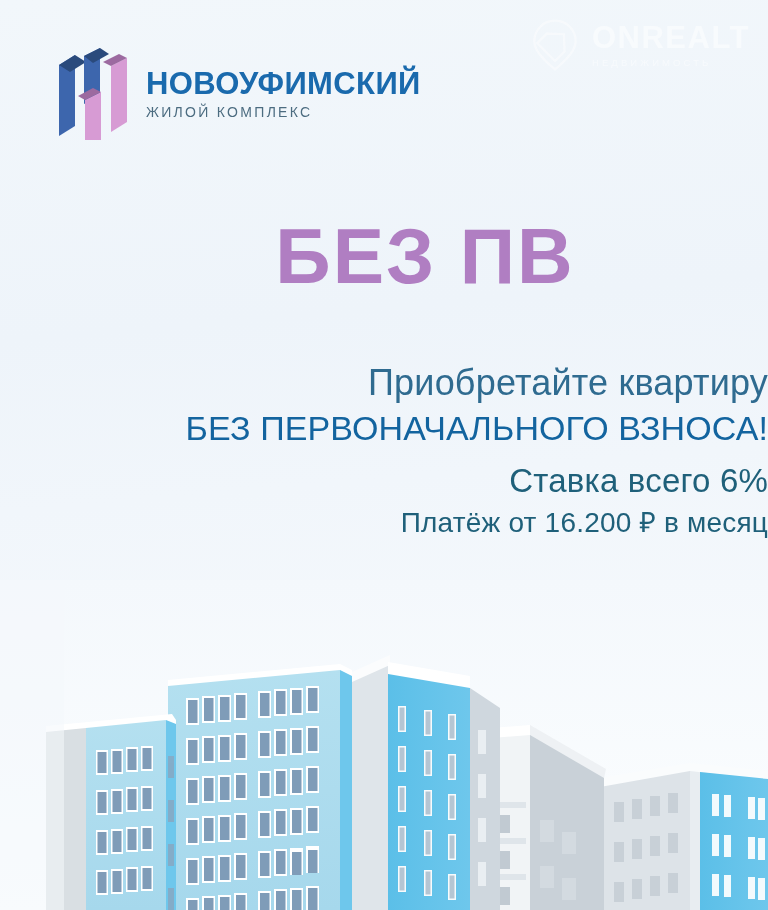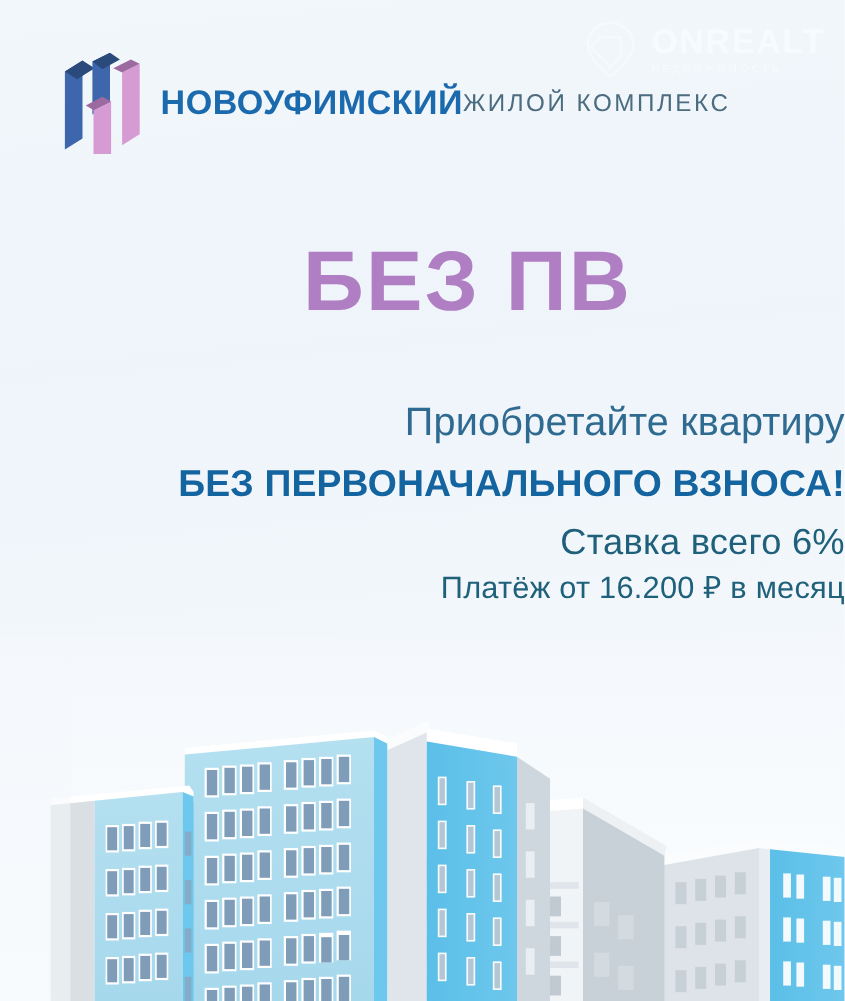--- a/index.html
+++ b/index.html
@@ -49,30 +49,30 @@
   
   .brand {
     position: absolute;
     left: 57px;
     top: 48px;
     display: flex;
     align-items: center;
     gap: 15px;
   }
   .brand-mark { width: 74px; height: 92px; flex: 0 0 auto; display: block; }
-  .brand-words { display: flex; flex-direction: row; }
+  .brand-words { display: flex; flex-direction: column; }
   .brand-name {
     font-size: 31px;
     font-weight: bold;
     color: #1a6aad;
     letter-spacing: 0.4px;
     line-height: 1.05;
   }
   .brand-sub {
-    font-size: 22px;
+    font-size: 14px;
     color: #4c6c80;
     letter-spacing: 2.3px;
     margin-top: 4px;
     line-height: 1.05;
   }
 
   
   .headline {
     position: absolute;
     top: 218px;
@@ -97,25 +97,25 @@
   }
   .copy-line1 {
     font-size: 36px;
     font-weight: 300;
     color: #2f6b90;
     line-height: 1.18;
     letter-spacing: 0.2px;
   }
   .copy-line2 {
     font-size: 34px;
-    font-weight: bold;
+    font-weight: normal;
     color: #13649f;
     line-height: 1.2;
     letter-spacing: 0.1px;
-    margin-top: 16px;
+    margin-top: 4px;
   }
   .copy-line3 {
     font-size: 33px;
     font-weight: 300;
     color: #1f607a;
     line-height: 1.35;
     letter-spacing: 0.2px;
     margin-top: 10px;
   }
   .copy-line4 {

